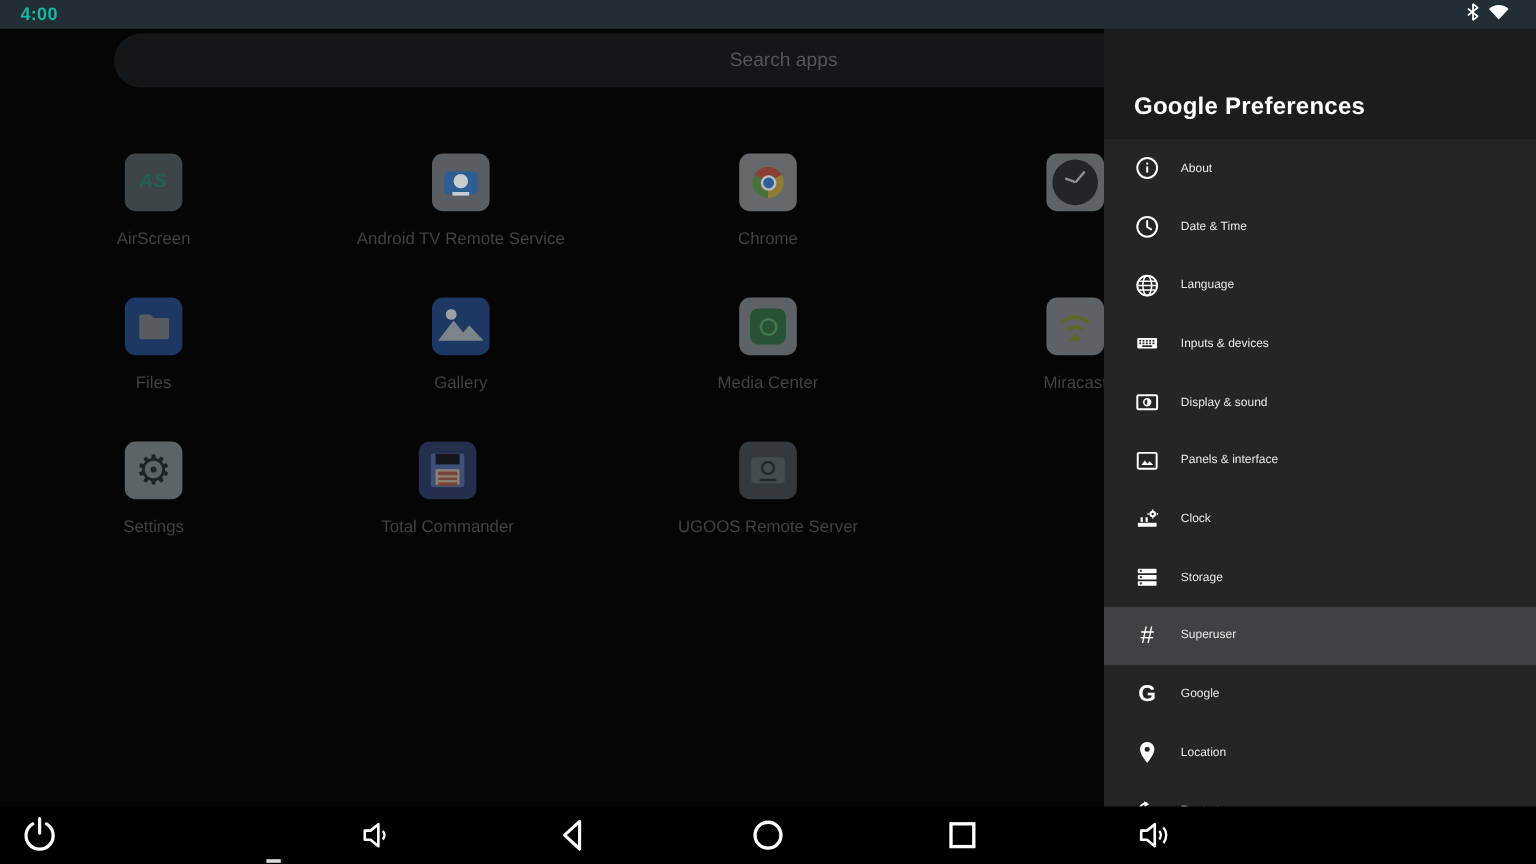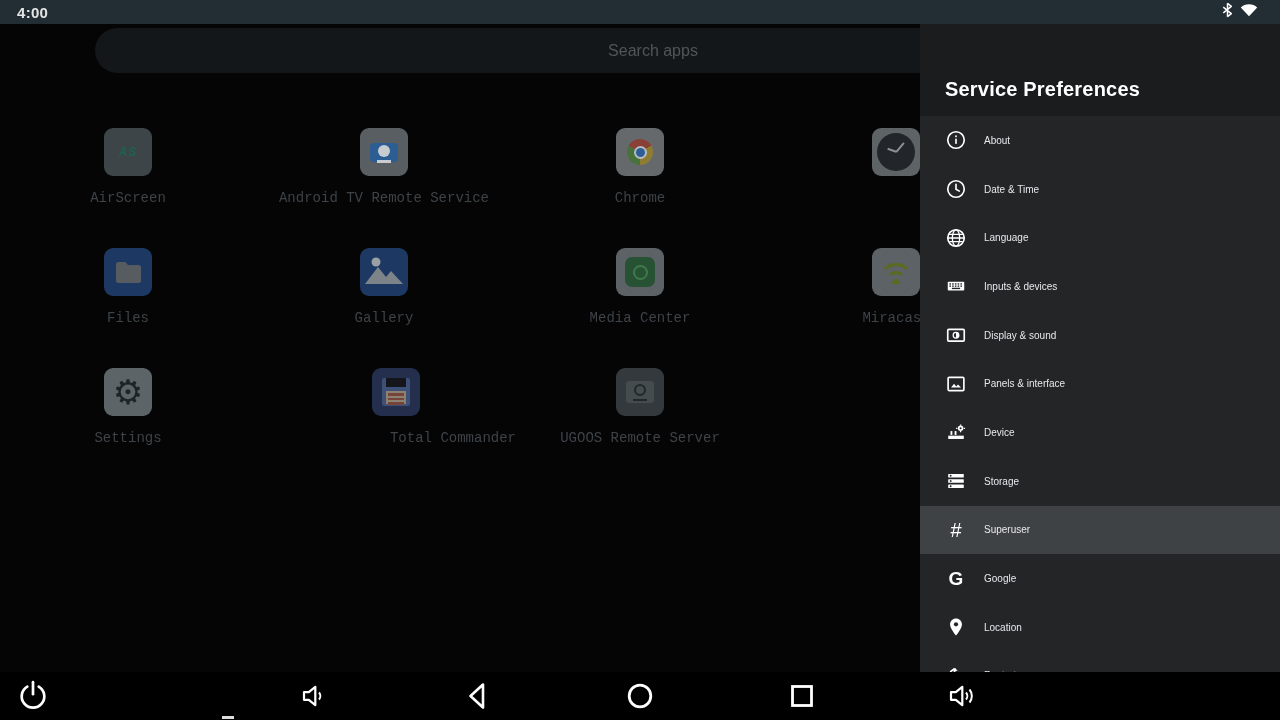--- a/index.html
+++ b/index.html
@@ -3,37 +3,37 @@
 <meta charset="utf-8">
 <style>
   html,body{margin:0;padding:0;background:#000;}
   *{box-sizing:border-box;}
   .stage{position:relative;width:1280px;height:720px;overflow:hidden;
          font-family:"Liberation Sans",sans-serif;background:#050506;}
 
   
   .statusbar{position:absolute;left:0;top:0;width:1280px;height:24px;background:#232e34;
              display:flex;align-items:center;z-index:30;}
-  .statusbar .time{color:#e5e5e5;font-size:15px;font-weight:bold;margin-left:17px;letter-spacing:.3px;}
+  .statusbar .time{color:#14b8a6;font-size:15px;font-weight:bold;margin-left:17px;letter-spacing:.3px;}
   .statusbar .spacer{flex:1;}
   .statusbar .sicons{display:flex;align-items:center;gap:7px;margin-right:22px;}
 
   
   .launcher{position:absolute;inset:24px 0 48px 0;z-index:1;}
   .searchpill{position:absolute;left:95px;top:4px;width:1116px;height:45px;border-radius:23px;
               background:#13171a;display:flex;align-items:center;justify-content:center;}
   .searchpill span{color:#50555a;font-size:16px;}
   .cell{position:absolute;width:240px;text-align:center;}
   .appicon{width:48px;height:48px;border-radius:9px;margin:0 auto;position:relative;
            display:flex;align-items:center;justify-content:center;overflow:hidden;}
-  .applabel{margin-top:14px;font-size:14px;color:#3e4347;white-space:nowrap;font-family:Liberation Mono, monospace;}
+  .applabel{margin-top:14px;font-size:14px;color:#3e4347;white-space:nowrap;}
 
   
   .ic-airscreen{background:#3d4549;}
-  .ic-airscreen b{color:#1f6152;font-size:12px;font-style:italic;letter-spacing:1px;}
+  .ic-airscreen b{color:#1f6152;font-size:16px;font-style:italic;letter-spacing:1px;}
   .ic-atvremote{background:#595e62;}
   .tvshape{width:28px;height:19px;background:#2c5d93;border-radius:4px;position:relative;}
   .tvshape i{position:absolute;left:50%;top:45%;width:12px;height:12px;margin:-6px 0 0 -6px;
              border-radius:50%;background:#c7ccd0;}
   .tvshape u{position:absolute;left:50%;bottom:-1px;width:14px;height:3px;margin-left:-7px;background:#c7ccd0;}
   .ic-chrome{background:#65696c;}
   .chromeball{width:26px;height:26px;border-radius:50%;position:relative;
       background:conic-gradient(from 300deg,#8a4036 0 120deg,#8f7c33 120deg 240deg,#49713c 240deg 360deg);}
   .chromeball i{position:absolute;left:50%;top:50%;width:13px;height:13px;margin:-6.5px 0 0 -6.5px;
                 border-radius:50%;background:#b9bdc0;}
@@ -190,21 +190,21 @@
       </div>
       <div class="applabel">Miracast</div>
     </div>
 
     <div class="cell" style="left:8px;top:344px;">
       <div class="appicon ic-settings">
           <span>⚙</span>
         </div>
       <div class="applabel">Settings</div>
     </div>
-    <div class="cell" style="left:276px;top:344px;text-align:right;">
+    <div class="cell" style="left:253px;top:344px;">
       <div class="appicon ic-totalcmd">
         <div class="floppy">
             <div class="top"></div>
             <div class="lbl">
               <i></i>
               <i></i>
               <i></i>
             </div>
           </div>
       </div>
@@ -216,21 +216,21 @@
             <i></i>
             <u></u>
           </div>
         </div>
       <div class="applabel">UGOOS Remote Server</div>
     </div>
   </div>
 
   <div class="panel">
     <div class="panel-header">
-      <h1>Service Preferences</h1>
+      <h1>Google Preferences</h1>
     </div>
     <div class="pref-list">
 
       <div class="pref-item">
         <span class="pref-ic">
           <svg width="22" height="22" viewBox="0 0 24 24">
               <circle cx="12" cy="12" r="9" fill="none" stroke="#fff" stroke-width="1.8"></circle>
               <rect x="11.1" y="10.6" width="1.8" height="5.6" fill="#fff"></rect>
               <rect x="11.1" y="7" width="1.8" height="1.9" fill="#fff"></rect>
             </svg>
@@ -310,21 +310,21 @@
               <rect x="3.5" y="16" width="17" height="3.6" fill="#fff"></rect>
               <rect x="6" y="11" width="2" height="4.2" fill="#fff"></rect>
               <rect x="10.5" y="11" width="2" height="4.2" fill="#fff"></rect>
               <circle cx="17" cy="8" r="3" fill="#fff"></circle>
               <circle cx="17" cy="8" r="1.1" fill="#232527"></circle>
               <g stroke="#fff" stroke-width="1.4">
                 <path d="M17 3.8v1.4M17 10.8v1.4M13.5 8h-1.4M21.9 8h-1.4"></path>
               </g>
             </svg>
         </span>
-        <span class="pref-label">Device</span>
+        <span class="pref-label">Clock</span>
       </div>
 
       <div class="pref-item">
         <span class="pref-ic">
           <svg width="22" height="22" viewBox="0 0 24 24">
               <g fill="#fff">
                 <rect x="3.5" y="4.3" width="17" height="4" rx=".6"></rect>
                 <rect x="3.5" y="10" width="17" height="4" rx=".6"></rect>
                 <rect x="3.5" y="15.7" width="17" height="4" rx=".6"></rect>
               </g>

